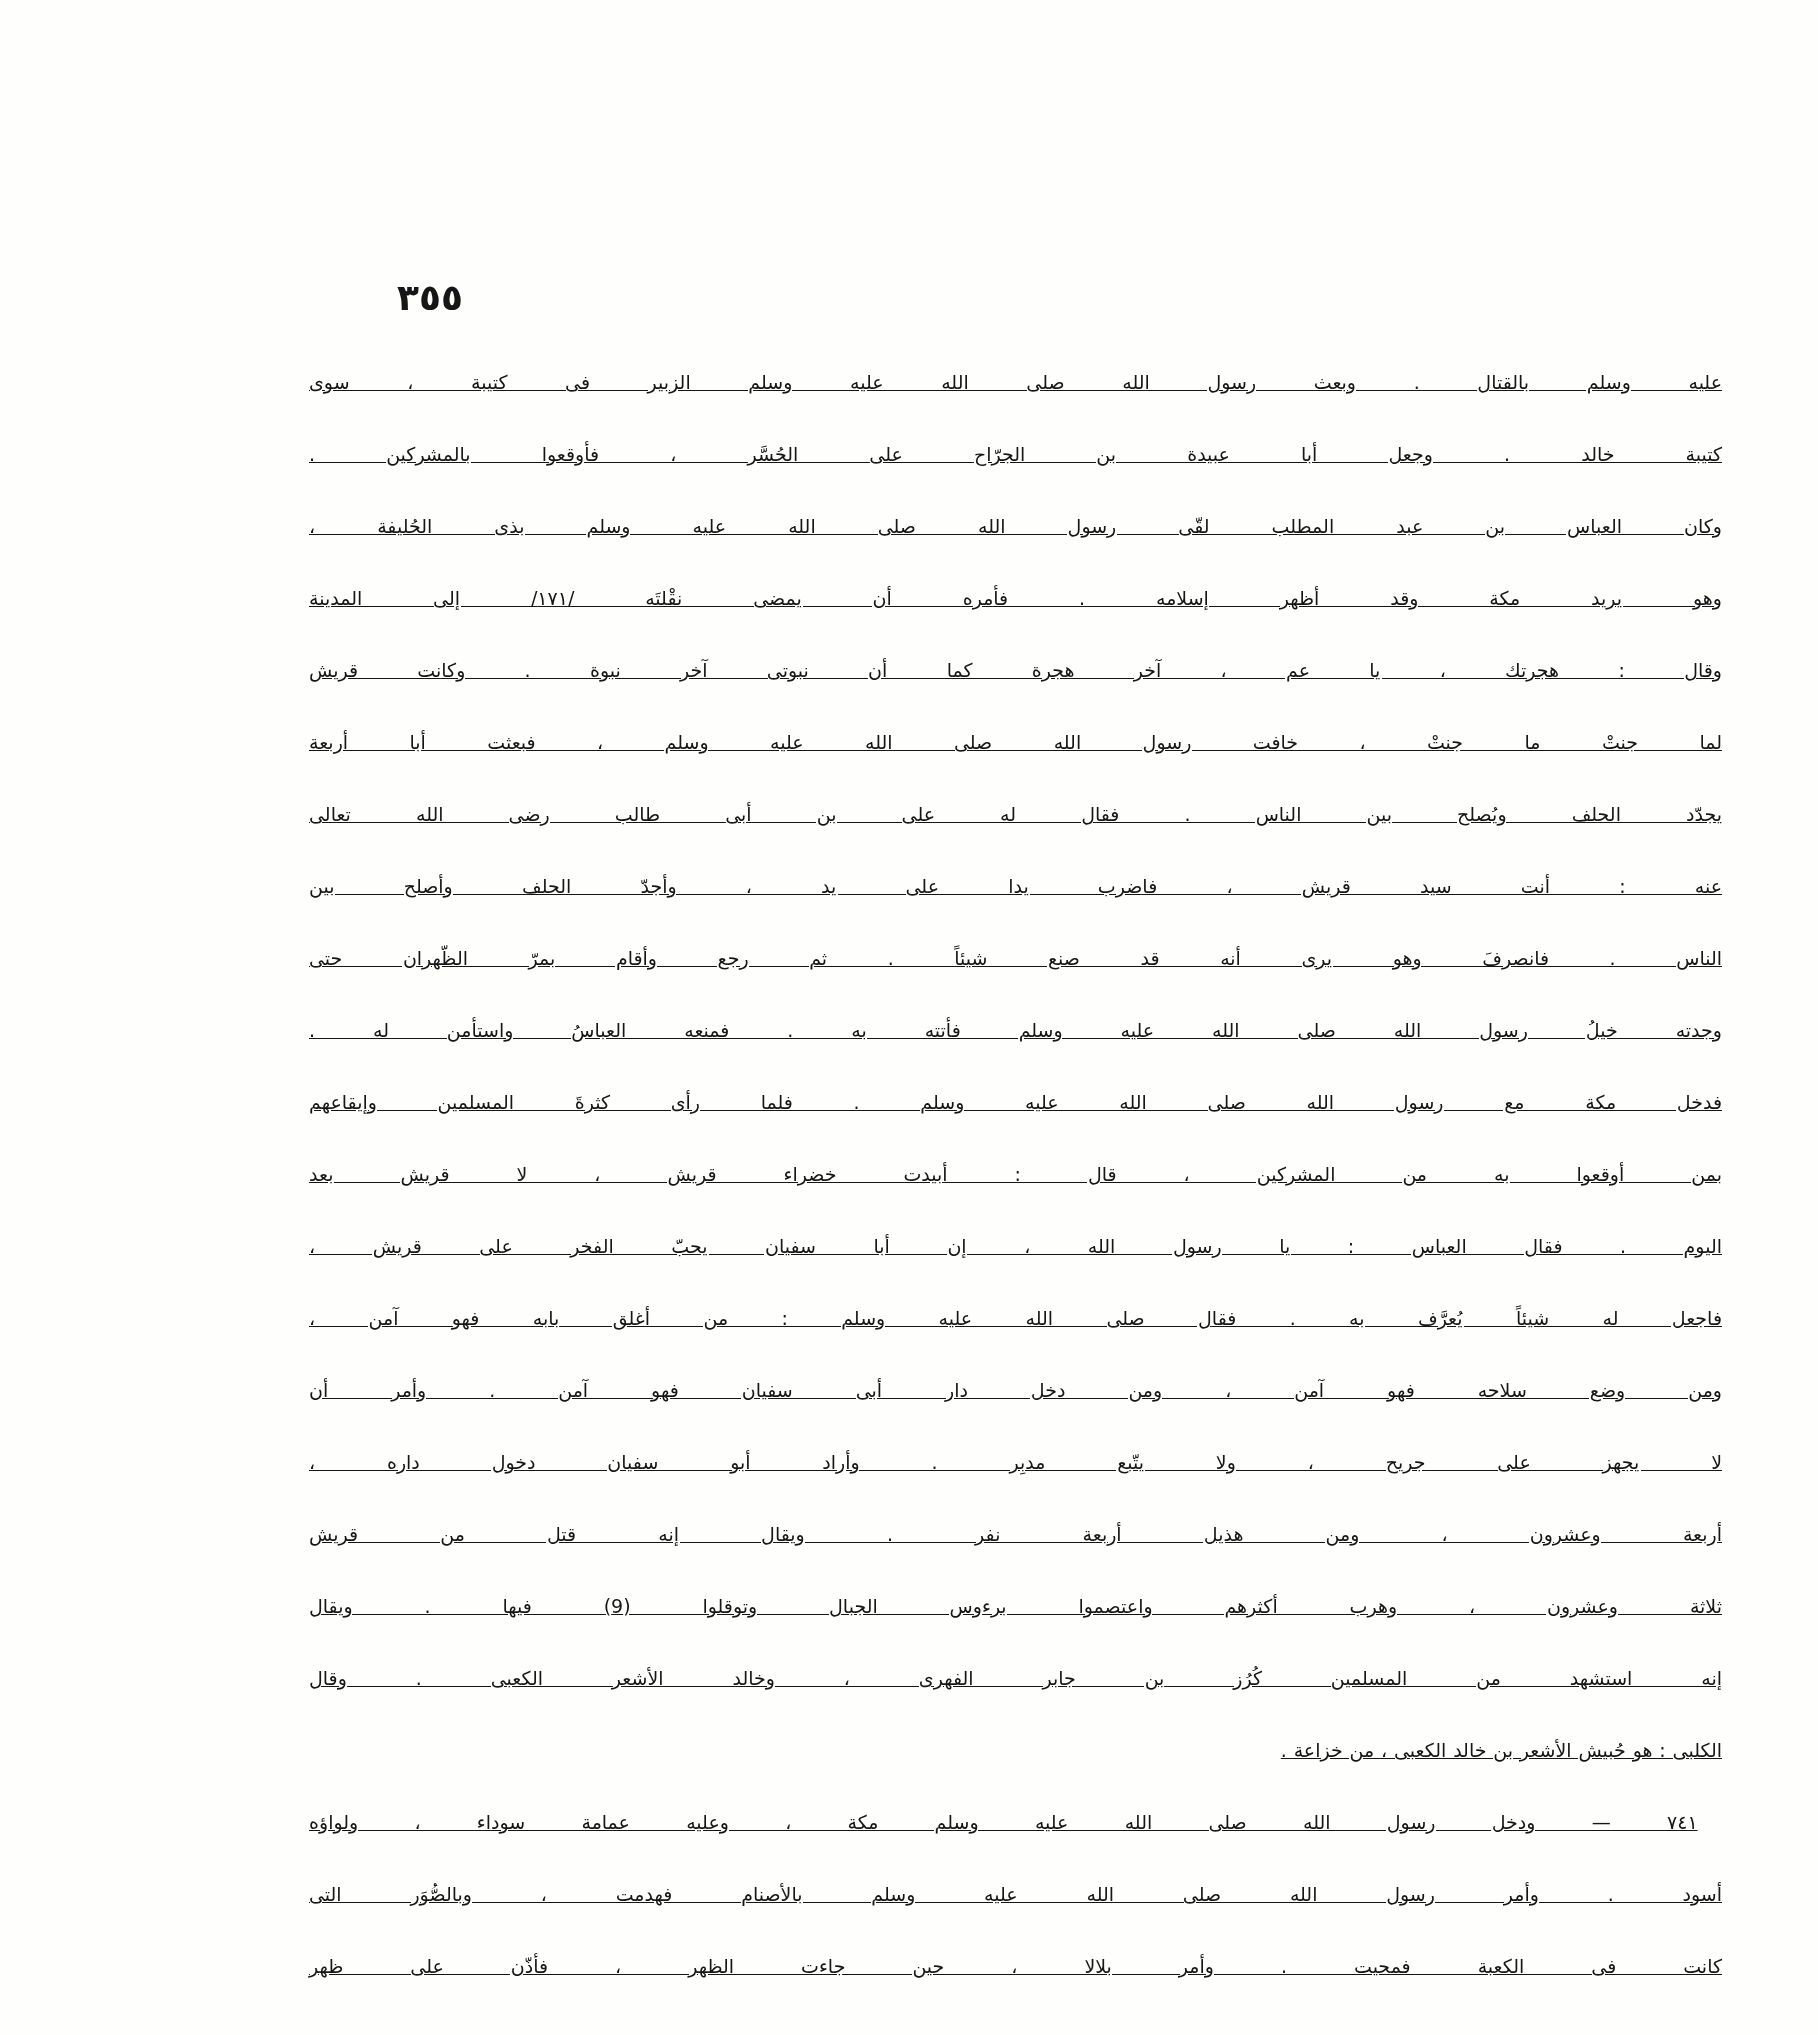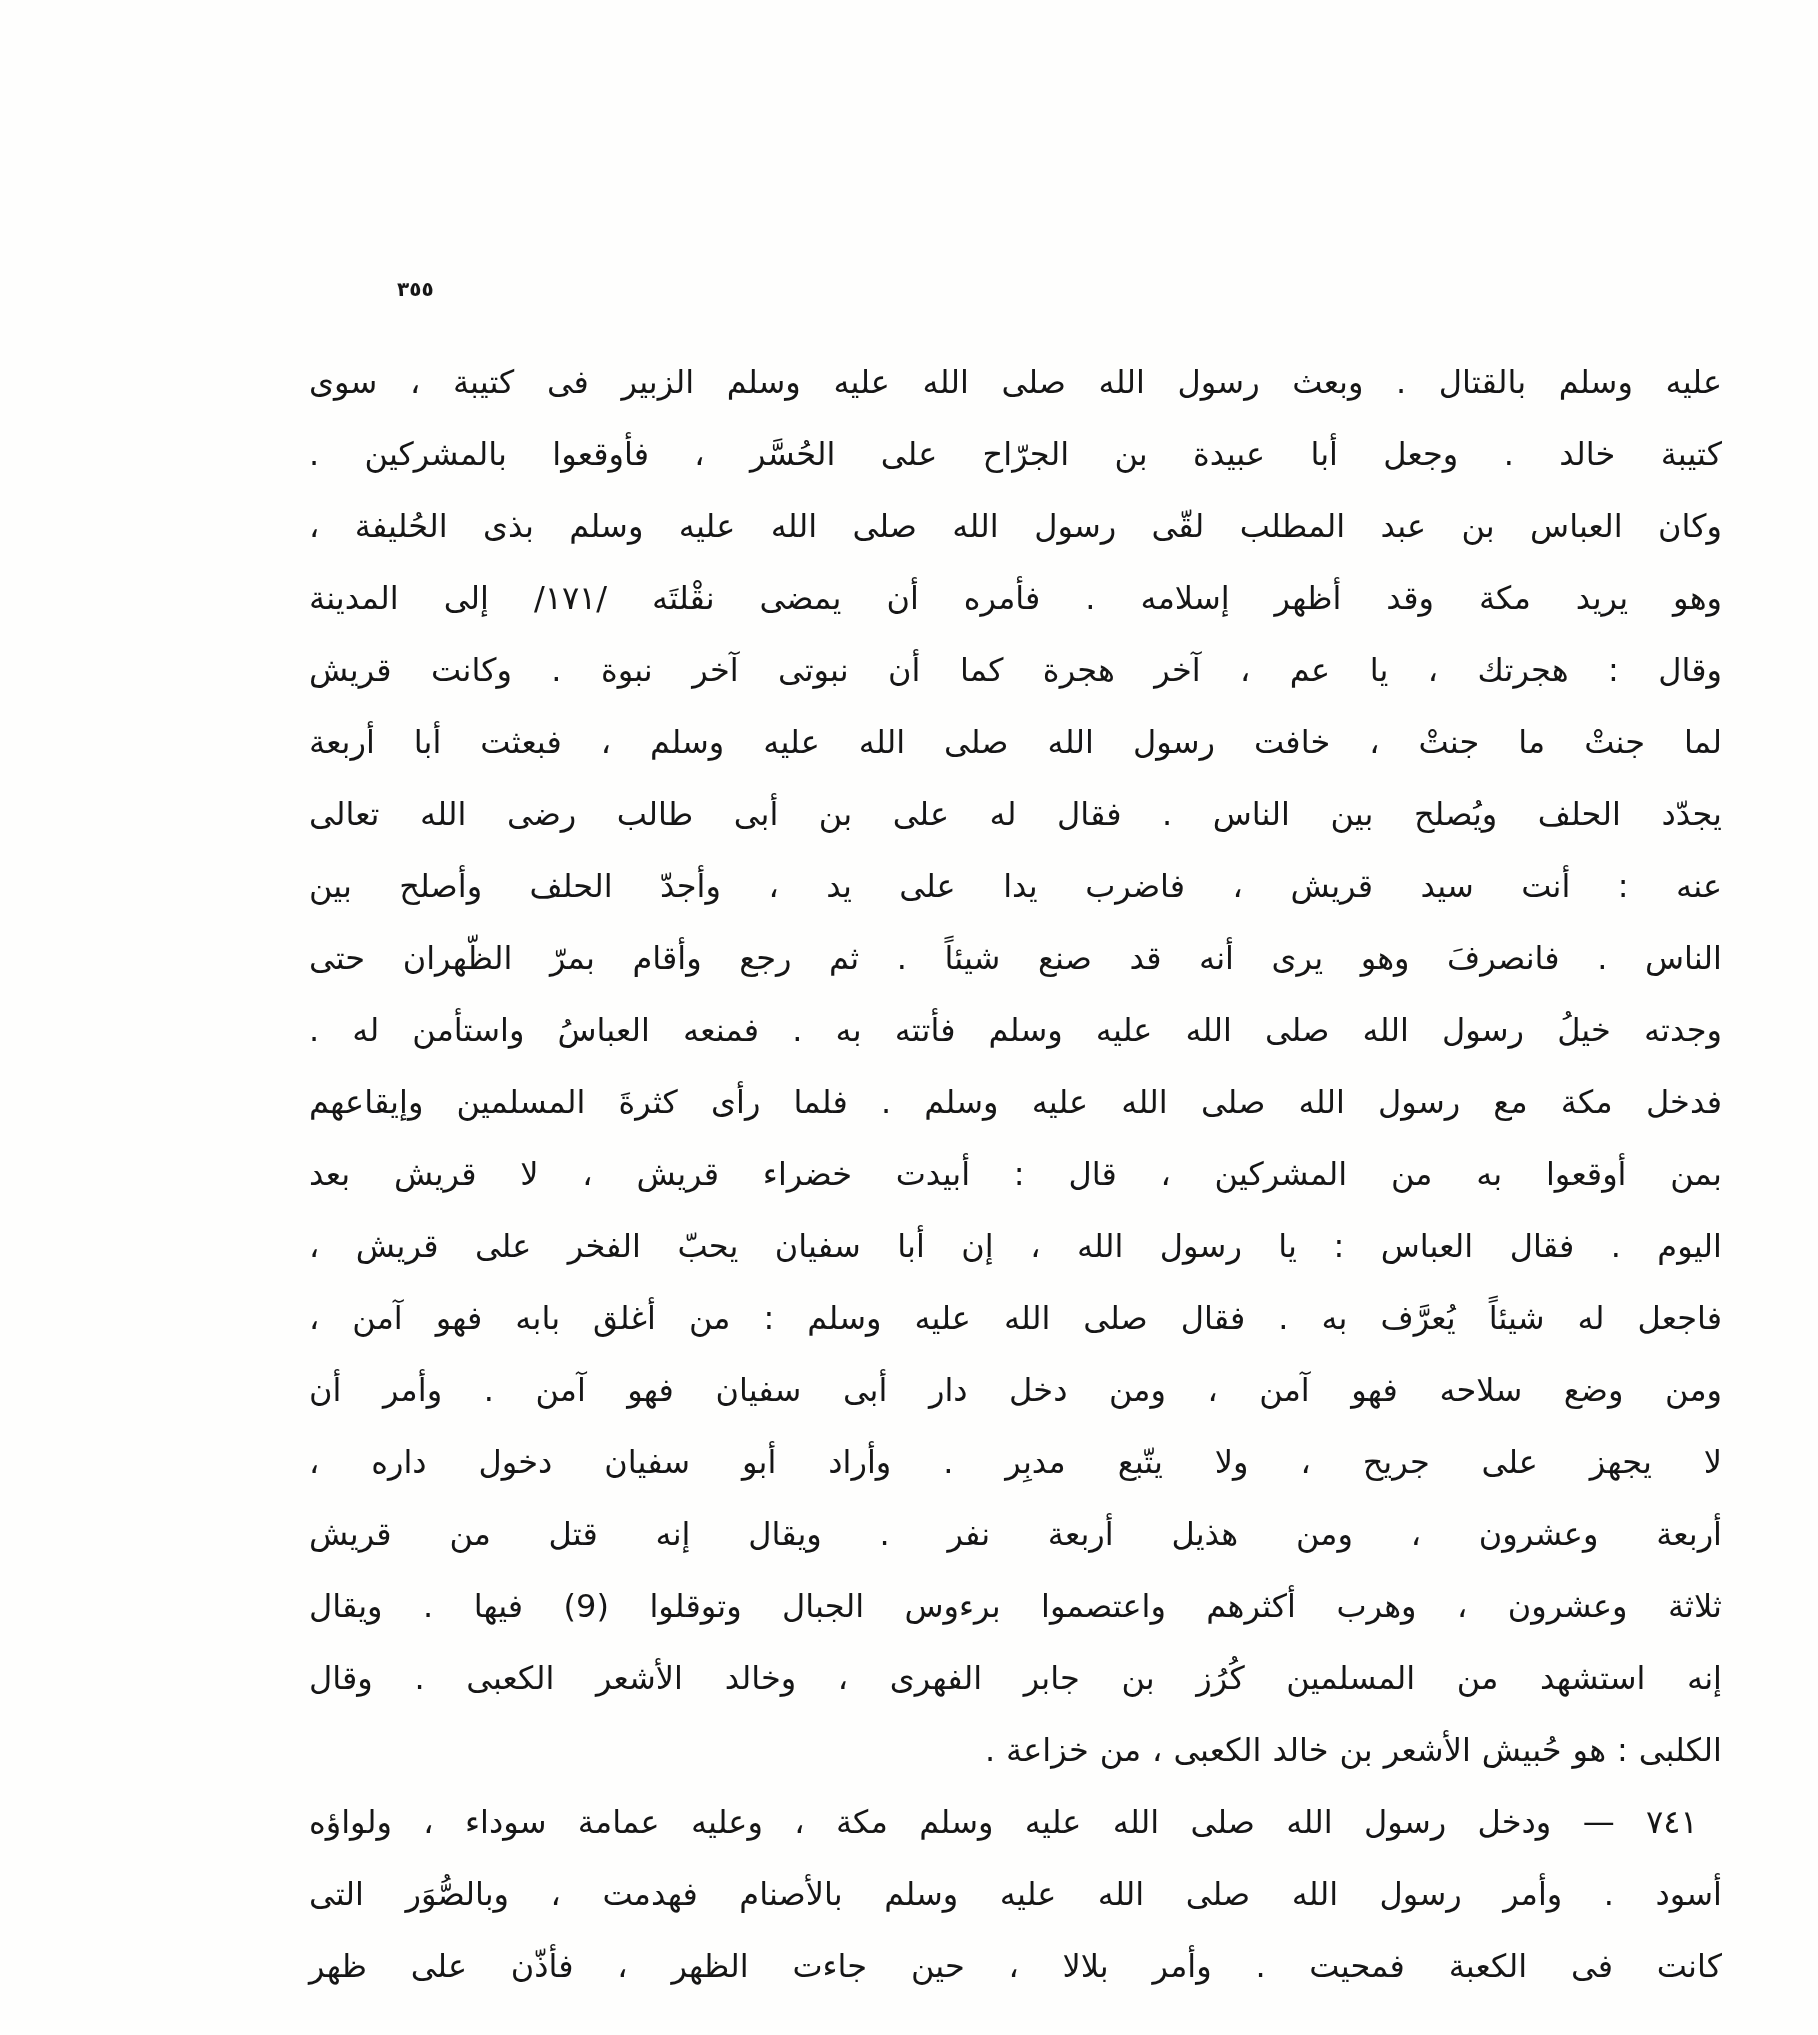--- a/index.html
+++ b/index.html
@@ -14,39 +14,40 @@
     margin: 0 auto;
     background: #fefefdff;
     color: #161616;
     font-family: "DejaVu Sans", sans-serif;
     overflow: hidden;
   }
   .page-number {
     position: absolute;
     top: 277px;
     left: 397px;
-    font-size: 20px;
+    font-size: 36px;
     font-weight: 700;
     letter-spacing: 2.4px;
     direction: rtl;
   }
   .text-block {
     position: absolute;
     top: 346px;
     left: 309px;
     width: 1413px;
     direction: rtl;
   }
   .line {
-    font-size: 32px;
+    font-size: 19px;
     line-height: 72px;
     white-space: normal;
     text-align: justify;
     text-align-last: justify;
     word-spacing: 0.8px;
+    text-decoration: underline;
   }
   .line.para-end {
     text-align-last: right;
   }
   .line.indent {
     padding-right: 24.4px;
   }
 </style>
 </head>
 <body>

